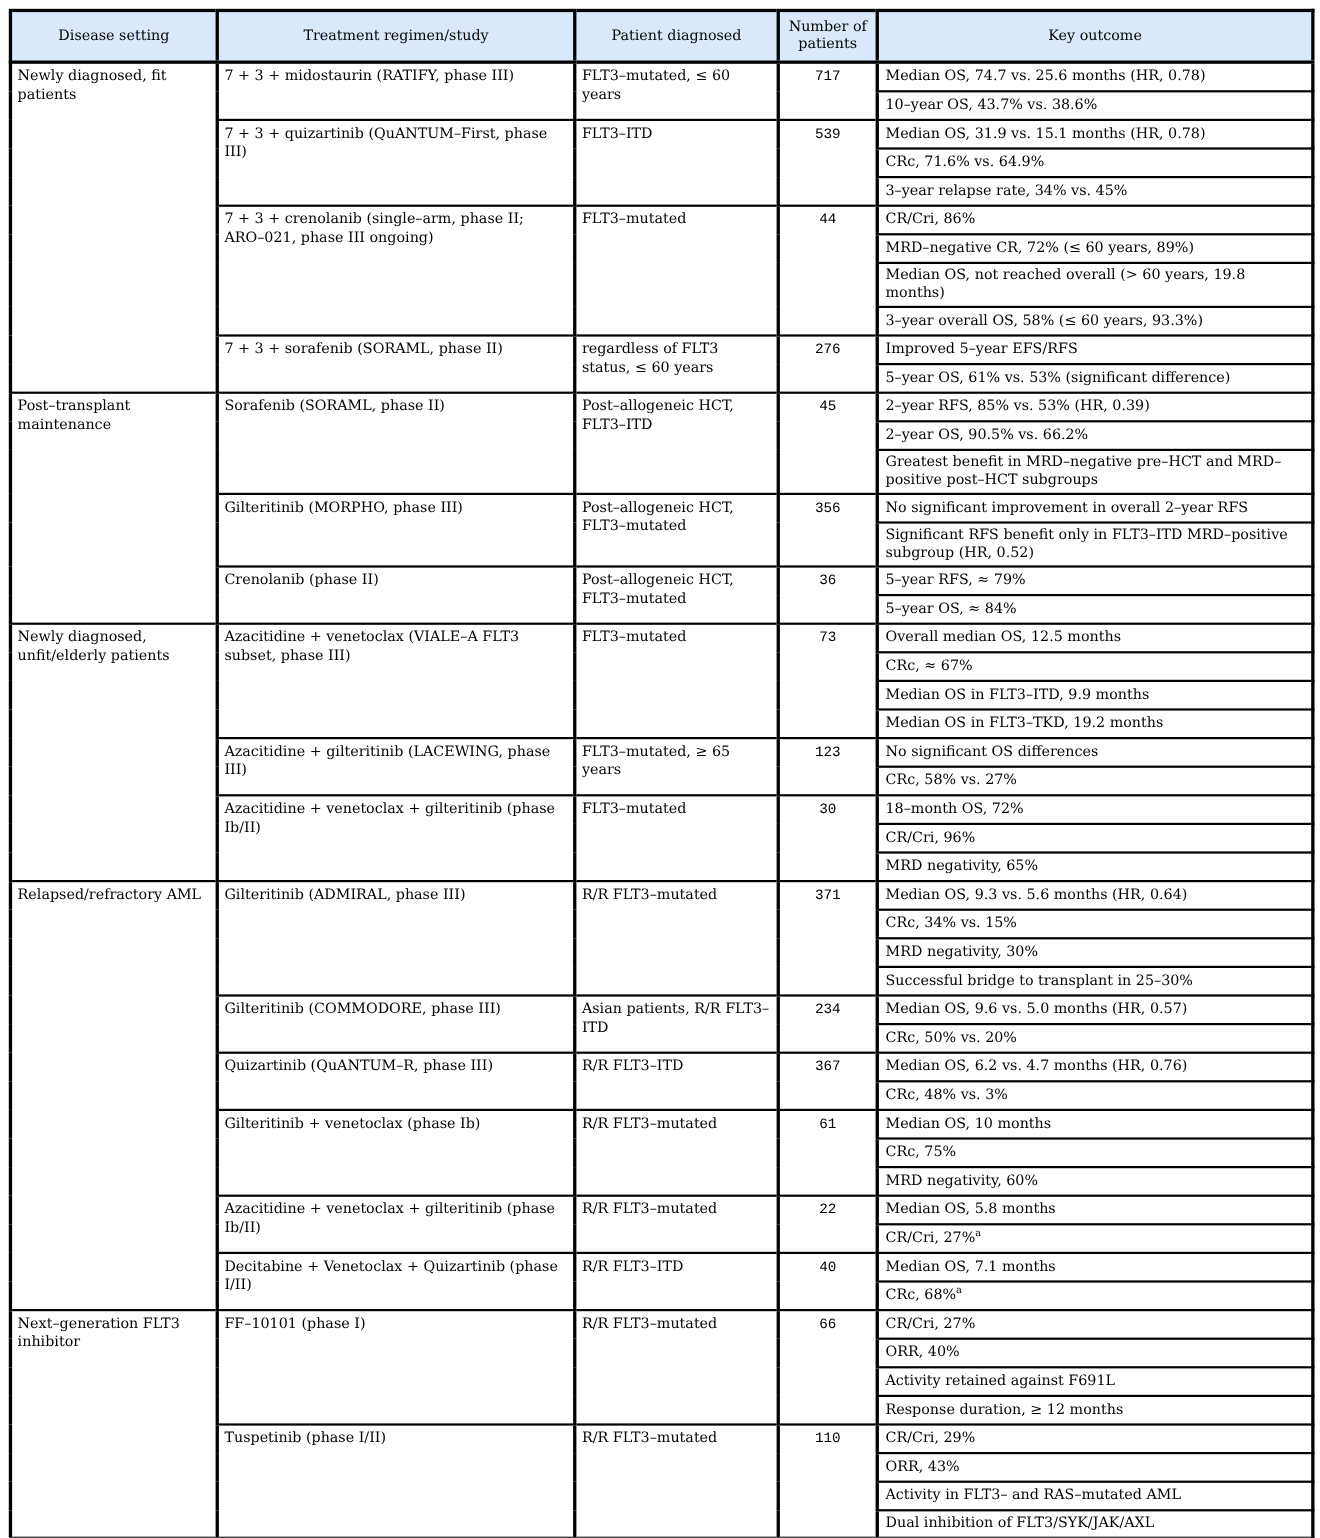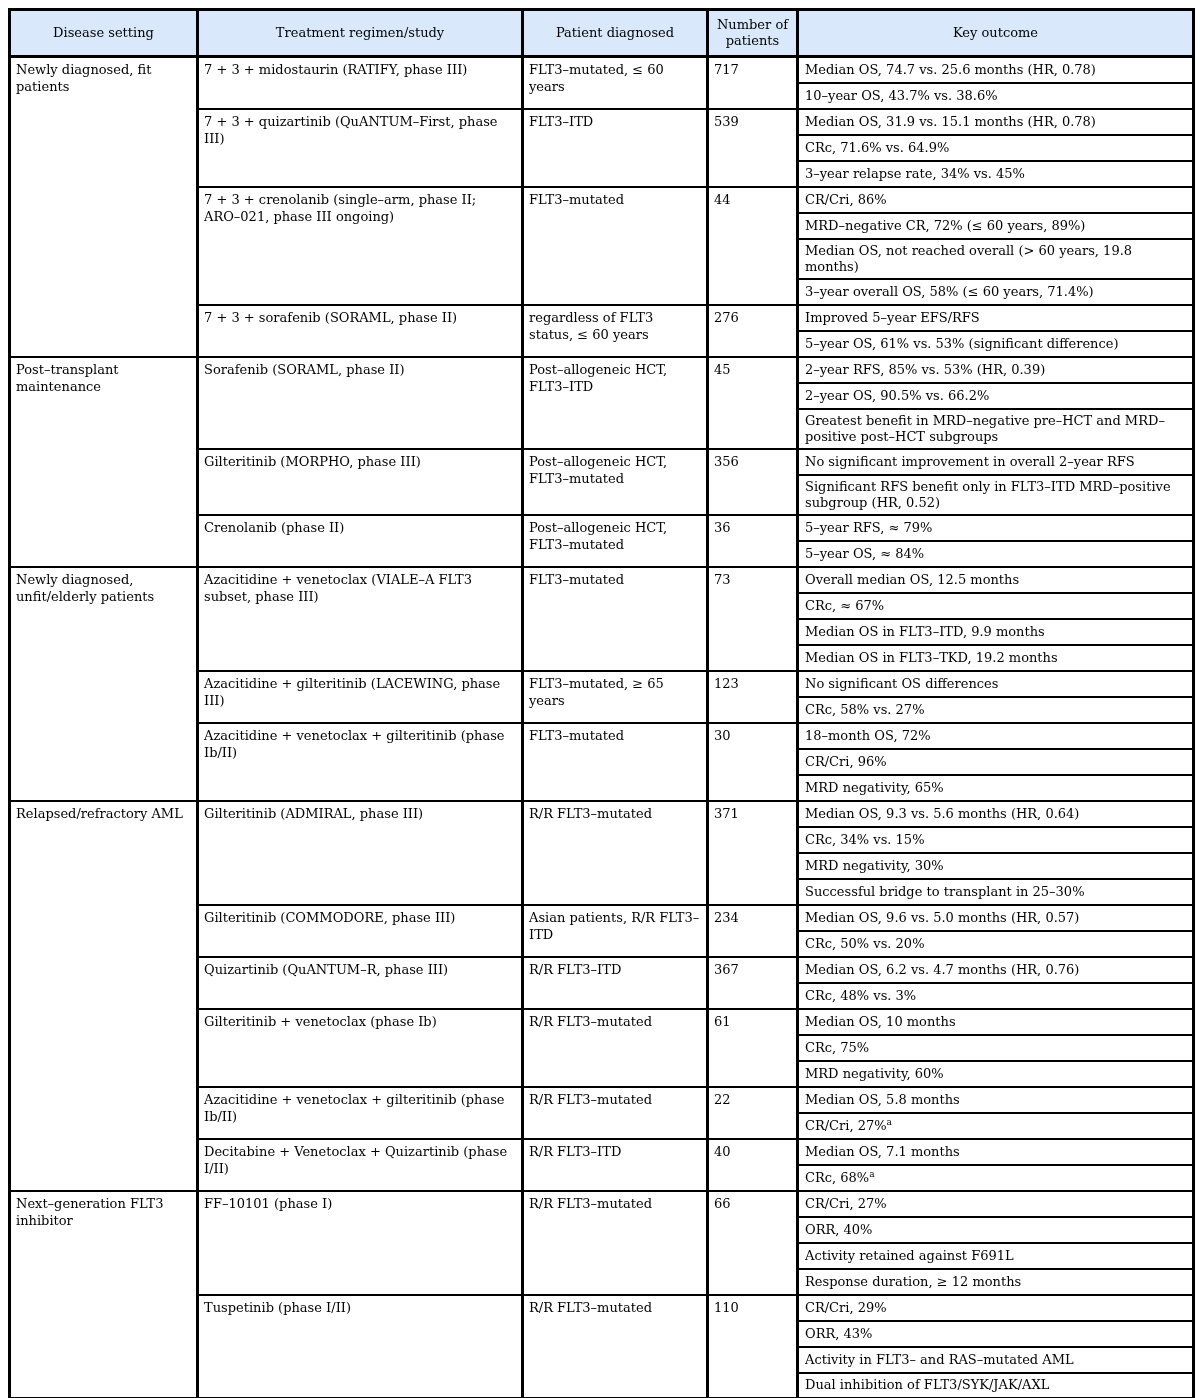--- a/index.html
+++ b/index.html
@@ -40,21 +40,22 @@
   }
   th.col-disease { text-align: center; }
   td {
     font-size: 13px;
     line-height: 17px;
     padding: 3px 5px;
     vertical-align: top;
     text-align: left;
   }
   td.cell-count {
-    text-align: left;
+    text-align: center;
+    font-family: Liberation Mono, monospace;
   }
   td.cell-outcome {
     vertical-align: middle;
     height: 26px;
     line-height: 16px;
     padding: 3px 6px;
   }
   sup.fn { font-size: 9px; vertical-align: super; line-height: 0; }
 </style>
 </head>
@@ -106,21 +107,21 @@
         <td class="cell-count" rowspan="4">44</td>
         <td class="cell-outcome">CR/Cri, 86%</td>
       </tr>
       <tr>
         <td class="cell-outcome">MRD–negative CR, 72% (≤ 60 years, 89%)</td>
       </tr>
       <tr>
         <td class="cell-outcome">Median OS, not reached overall (&gt; 60 years, 19.8 months)</td>
       </tr>
       <tr>
-        <td class="cell-outcome">3–year overall OS, 58% (≤ 60 years, 71.4%)</td>
+        <td class="cell-outcome">3–year overall OS, 58% (≤ 60 years, 93.3%)</td>
       </tr>
       <tr>
         <td class="cell-regimen" rowspan="2">7 + 3 + sorafenib (SORAML, phase II)</td>
         <td class="cell-population" rowspan="2">regardless of FLT3 status, ≤ 60 years</td>
         <td class="cell-count" rowspan="2">276</td>
         <td class="cell-outcome">Improved 5–year EFS/RFS</td>
       </tr>
       <tr>
         <td class="cell-outcome">5–year OS, 61% vs. 53% (significant difference)</td>
       </tr>

